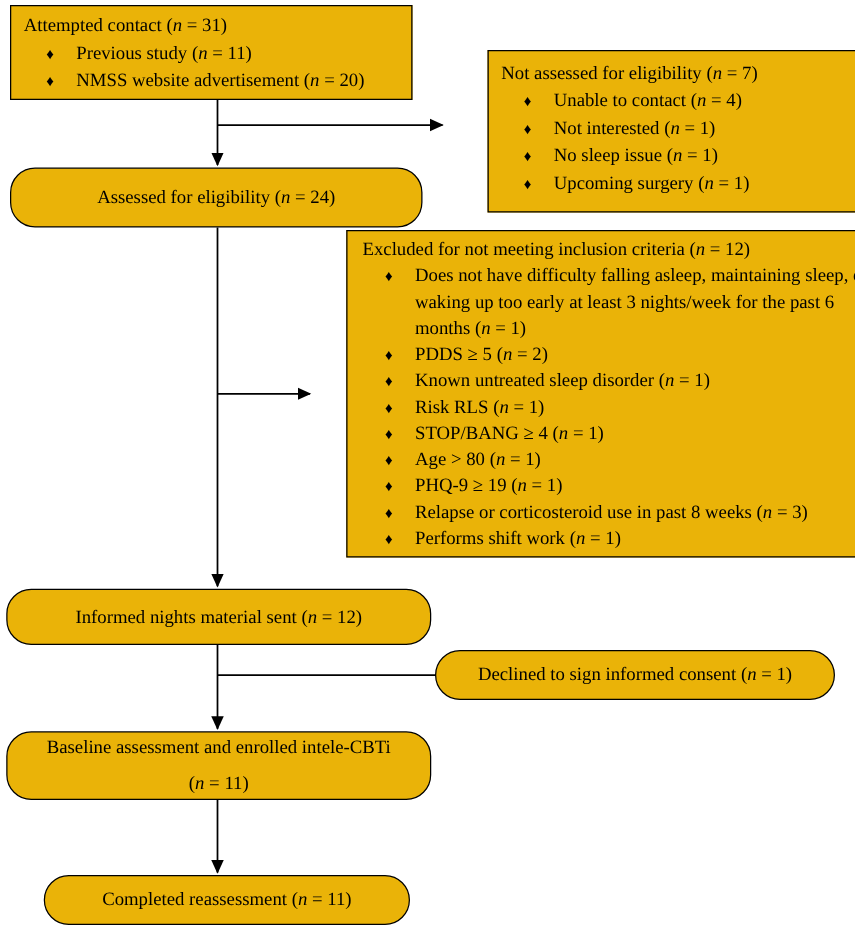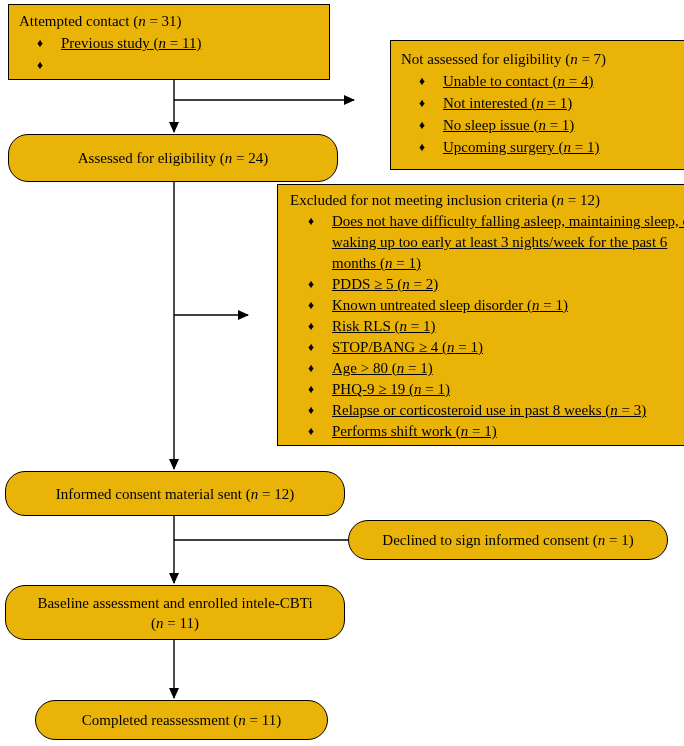--- a/index.html
+++ b/index.html
@@ -25,31 +25,31 @@
     flex-direction: column;
     justify-content: center;
     align-items: center;
     text-align: center;
     line-height: 20px;
     padding: 2px 6px;
     border-radius: 20px;
   }
   .bullet-row { display: flex; padding-left: 18px; }
   .bullet { flex: none; width: 24px; font-size: 12px; line-height: inherit; }
-  .bullet-text { flex: 1; text-decoration: underline; }
+  .bullet-text { flex: 1; }
   i { font-style: italic; }
 
   
   #box-attempted   { left: 8px;   top: 4px;   width: 322px; height: 76px; }
   #box-notassessed { left: 356px; top: 40px;  width: 322px; height: 130px; padding-top: 7px; margin-left: 34px; }
   #box-assessed    { left: 8px;   top: 134px; width: 330px; height: 48px; }
   #box-excluded    { left: 250px; top: 184px; width: 428px; height: 262px; line-height: 21px; padding-left: 12px; margin-left: 27px; }
   #box-consent     { left: 5px;   top: 471px; width: 340px; height: 45px; }
   #box-declined    { left: 348px; top: 520px; width: 320px; height: 40px; }
-  #box-baseline    { left: 5px;   top: 585px; width: 340px; height: 55px; }
+  #box-baseline    { left: 5px;   top: 585px; width: 340px; height: 55px; justify-content: space-between; }
   #box-completed   { left: 35px;  top: 700px; width: 293px; height: 40px; }
 
   #flow-arrows { position: absolute; left: 0; top: 0; width: 684px; height: 746px; }
 </style>
 </head>
 <body>
 
 <div id="canvas">
 
   <svg id="flow-arrows" viewBox="0 0 684 746" xmlns="http://www.w3.org/2000/svg">
@@ -70,20 +70,21 @@
   </svg>
 
   <div class="box list-box" id="box-attempted">
     <div><span>Attempted contact</span> <span>(<i>n</i> = 31)</span></div>
     <div class="bullet-row">
       <span class="bullet">♦</span>
       <span class="bullet-text"><span>Previous study</span> <span>(<i>n</i> = 11)</span></span>
     </div>
     <div class="bullet-row">
       <span class="bullet">♦</span>
+      <span class="bullet-text"><span>NMSS website advertisement</span> <span>(<i>n</i> = 20)</span></span>
     </div>
   </div>
 
   <div class="box list-box" id="box-notassessed">
     <div><span>Not assessed for eligibility</span> <span>(<i>n</i> = 7)</span></div>
     <div class="bullet-row">
       <span class="bullet">♦</span>
       <span class="bullet-text"><span>Unable to contact</span> <span>(<i>n</i> = 4)</span></span>
     </div>
     <div class="bullet-row">
@@ -138,21 +139,21 @@
       <span class="bullet">♦</span>
       <span class="bullet-text"><span>Relapse or corticosteroid use in past 8 weeks</span> <span>(<i>n</i> = 3)</span></span>
     </div>
     <div class="bullet-row">
       <span class="bullet">♦</span>
       <span class="bullet-text"><span>Performs shift work</span> <span>(<i>n</i> = 1)</span></span>
     </div>
   </div>
 
   <div class="box center-box" id="box-consent">
-    <div><span>Informed consent material sent</span> <span>(<i>n</i> = 12)</span></div>
+    <div><span>Informed nights material sent</span> <span>(<i>n</i> = 12)</span></div>
   </div>
 
   <div class="box center-box" id="box-declined">
     <div><span>Declined to sign informed consent</span> <span>(<i>n</i> = 1)</span></div>
   </div>
 
   <div class="box center-box" id="box-baseline">
     <div>Baseline assessment and enrolled intele-CBTi</div>
     <div>(<i>n</i> = 11)</div>
   </div>

